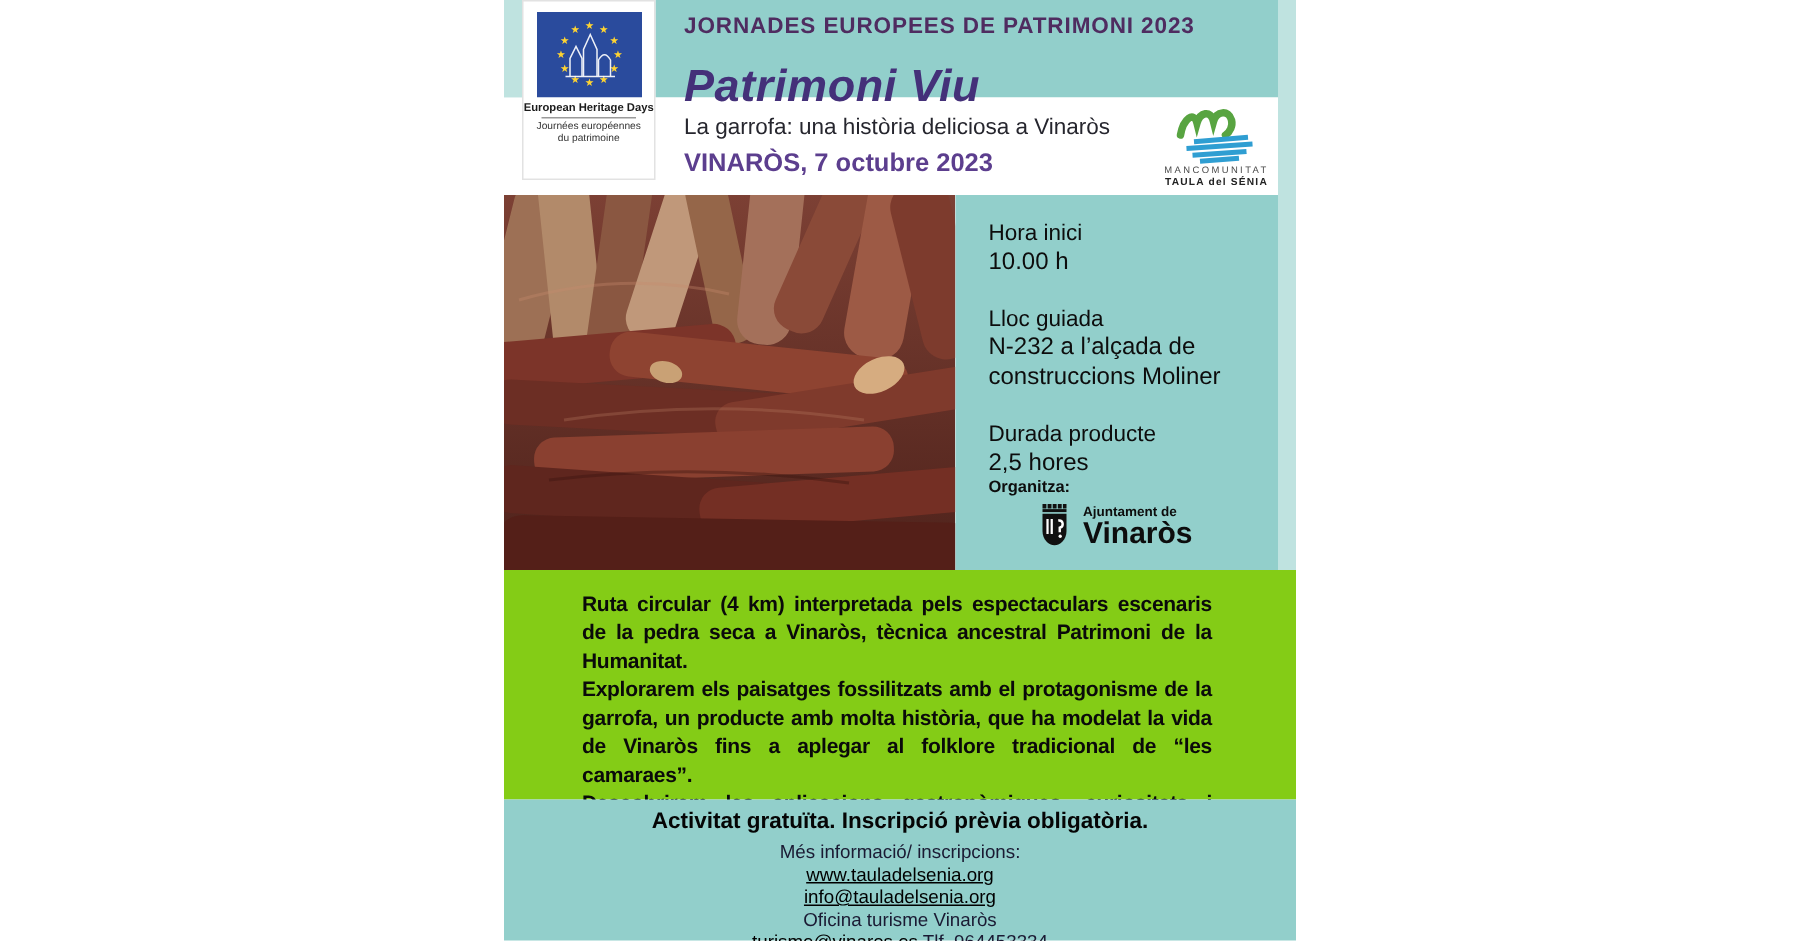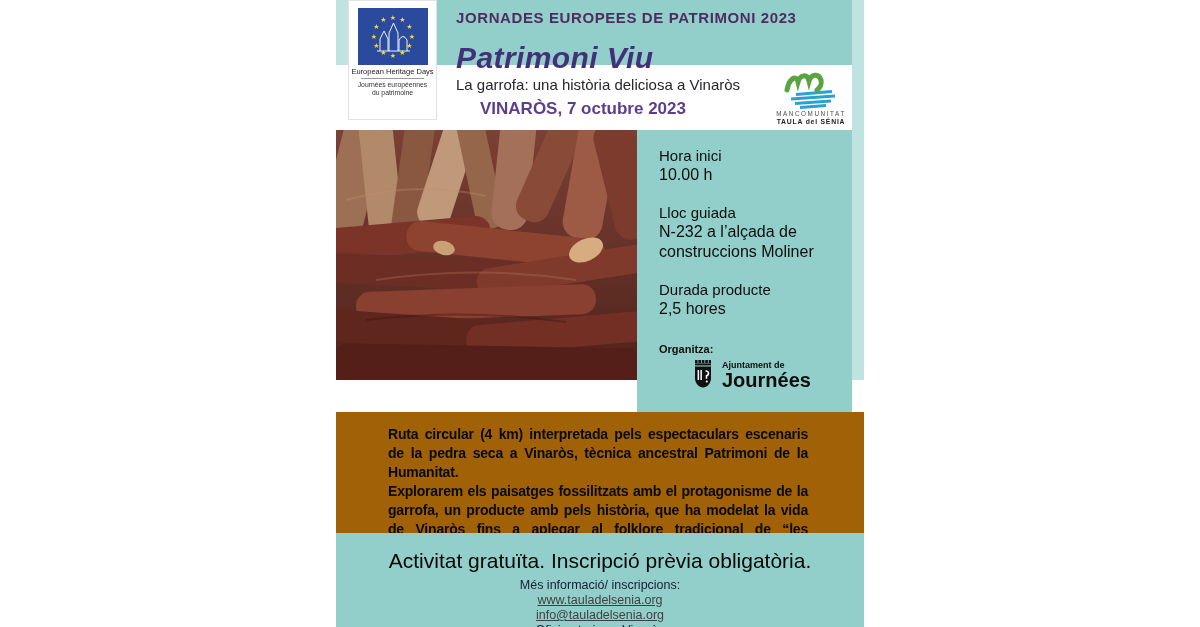--- a/index.html
+++ b/index.html
@@ -9,62 +9,62 @@
   
   .top-band    { position:absolute; left:0; top:0; width:528px; height:65px; background:#92cfcb; }
   .left-strip  { position:absolute; left:0; top:0; width:12px; height:65px; background:#bfe3e0; }
   .right-strip { position:absolute; left:516px; top:0; width:12px; height:380px; background:#bfe3e0; }
   .sub-band    { position:absolute; left:0; top:65px; width:516px; height:65px; background:#ffffff; }
 
   
   .eu-box { position:absolute; left:12px; top:0; width:89px; height:120px; background:#fff;
             border:1px solid #e2e2e2; box-sizing:border-box; text-align:center; z-index:5; }
   .eu-box svg { display:block; margin:7px auto 2px auto; }
-  .eu-line1 { font-size:7.5px; color:#1c1c1c; line-height:9px; }
+  .eu-line1 { font-size:7.5px; color:#1c1c1c; line-height:9px;font-weight:bold; }
   .eu-rule  { width:72%; border-top:1px solid #9a9a9a; margin:2px auto 2px auto; }
   .eu-line2, .eu-line3 { font-size:6.8px; color:#333; line-height:8px; }
 
   
   .title-block { position:absolute; left:120px; top:9px; }
   .kicker { font-size:15px; font-weight:bold; letter-spacing:0.6px; color:#4f2c60; }
   .main-title { font-size:30px; font-weight:bold; letter-spacing:0.4px; color:#443079; margin-top:15px;font-style:italic; }
 
   .subtitle  { position:absolute; left:120px; top:76px; font-size:15px; font-weight:normal; color:#26262e; }
-  .date-line { position:absolute; left:120px; top:99px; font-size:17px; font-weight:bold; color:#5c3e8e;margin-left:24px; }
+  .date-line { position:absolute; left:120px; top:99px; font-size:17px; font-weight:bold; color:#5c3e8e; }
 
   
   .manco { position:absolute; left:434px; top:66px; width:82px; height:62px; text-align:center; }
   .manco svg { display:block; margin:0 auto; }
   .manco-l1 { font-size:6.3px; letter-spacing:1.6px; color:#4a4a4a; line-height:8px; }
   .manco-l2 { font-size:6.8px; font-weight:bold; letter-spacing:0.8px; color:#222; line-height:8px; }
 
   
   .photo { position:absolute; left:0; top:130px; width:301px; height:250px; overflow:hidden; }
   .details { position:absolute; left:301px; top:130px; width:215px; height:290px; background:#92cfcb;
              box-sizing:border-box; padding:16px 8px 0 22px; color:#0d0d0d; }
   .d-label { font-size:15px; line-height:19px; }
   .d-value { font-size:16px; font-weight:normal; line-height:20px; }
   .d-gap { height:18px; }
-  .org-label { font-size:11px; font-weight:bold; margin-top:24px; }
+  .org-label { font-size:11px; font-weight:bold; margin-top:0; }
   .org-row { display:flex; align-items:flex-start; gap:7px; margin:5px 0 0 32px; }
   .org-small { font-size:9px; font-weight:bold; line-height:10px; color:#0d0d0d; }
   .org-large { font-size:20px; font-weight:bold; line-height:21px; color:#0d0d0d; }
 
   
-  .body-text { position:absolute; left:0; top:380px; width:528px; height:153px; background:#a16207;
-               box-sizing:border-box; padding:13px 56px 0 52px;margin-top:32px; }
+  .body-text { position:absolute; left:0; top:380px; width:528px; height:153px; background:#84cc16;
+               box-sizing:border-box; padding:13px 56px 0 52px; }
   .body-text p { margin:0; font-size:14px; font-weight:bold; line-height:19px; color:#0a0a0a;
                  text-align:justify; letter-spacing:-0.2px; }
 
   
   .bottom-band { position:absolute; left:0; top:533px; width:528px; height:94px; background:#92cfcb;
                  text-align:center; }
-  .notice { font-size:21px; font-weight:normal; color:#050505; padding-top:16px; }
+  .notice { font-size:15px; font-weight:bold; color:#050505; padding-top:6px; }
   .contact { margin-top:5px; font-size:12.5px; line-height:15px; color:#1a1a33; }
-  .contact a { color:#404040; text-decoration:underline; }
+  .contact a { color:#000000; text-decoration:underline; }
 </style>
 </head>
 <body>
 
 <div class="poster">
 
   <div class="top-band"></div>
   <div class="left-strip"></div>
   <div class="right-strip"></div>
   <div class="sub-band"></div>
@@ -180,28 +180,28 @@
         </g>
         <g fill="#fff">
           <rect x="6.6" y="10" width="1.5" height="10"></rect>
           <rect x="9.4" y="10" width="1.5" height="10"></rect>
         </g>
         <path d="M14.5 11 c3.5 -0.5 4 4 1 4.8 l0 3" stroke="#fff" stroke-width="1.6" fill="none"></path>
         <circle cx="15.8" cy="21.5" r="1.1" fill="#fff"></circle>
       </svg>
       <div>
         <div class="org-small">Ajuntament de</div>
-        <div class="org-large">Journées</div>
+        <div class="org-large">Vinaròs</div>
       </div>
     </div>
   </div>
 
   <div class="body-text">
     <p>Ruta circular (4 km) interpretada pels espectaculars escenaris de la pedra seca a Vinaròs, tècnica ancestral Patrimoni de la Humanitat.</p>
-    <p>Explorarem els paisatges fossilitzats amb el protagonisme de la garrofa, un producte amb pels història, que ha modelat la vida de Vinaròs fins a aplegar al folklore tradicional de “les camaraes”.</p>
+    <p>Explorarem els paisatges fossilitzats amb el protagonisme de la garrofa, un producte amb molta història, que ha modelat la vida de Vinaròs fins a aplegar al folklore tradicional de “les camaraes”.</p>
     <p>Descobrirem les aplicacions gastronòmiques, curiositats i cultiu. Inclou degustació gastronòmica.</p>
     <p>Visita guiada a càrrec d’Explora Maestrat.</p>
   </div>
 
   <div class="bottom-band">
     <div class="notice">Activitat gratuïta. Inscripció prèvia obligatòria.</div>
     <div class="contact">
       <div>Més informació/ inscripcions:</div>
       <div><a href="#">www.tauladelsenia.org</a></div>
       <div><a href="#">info@tauladelsenia.org</a></div>

